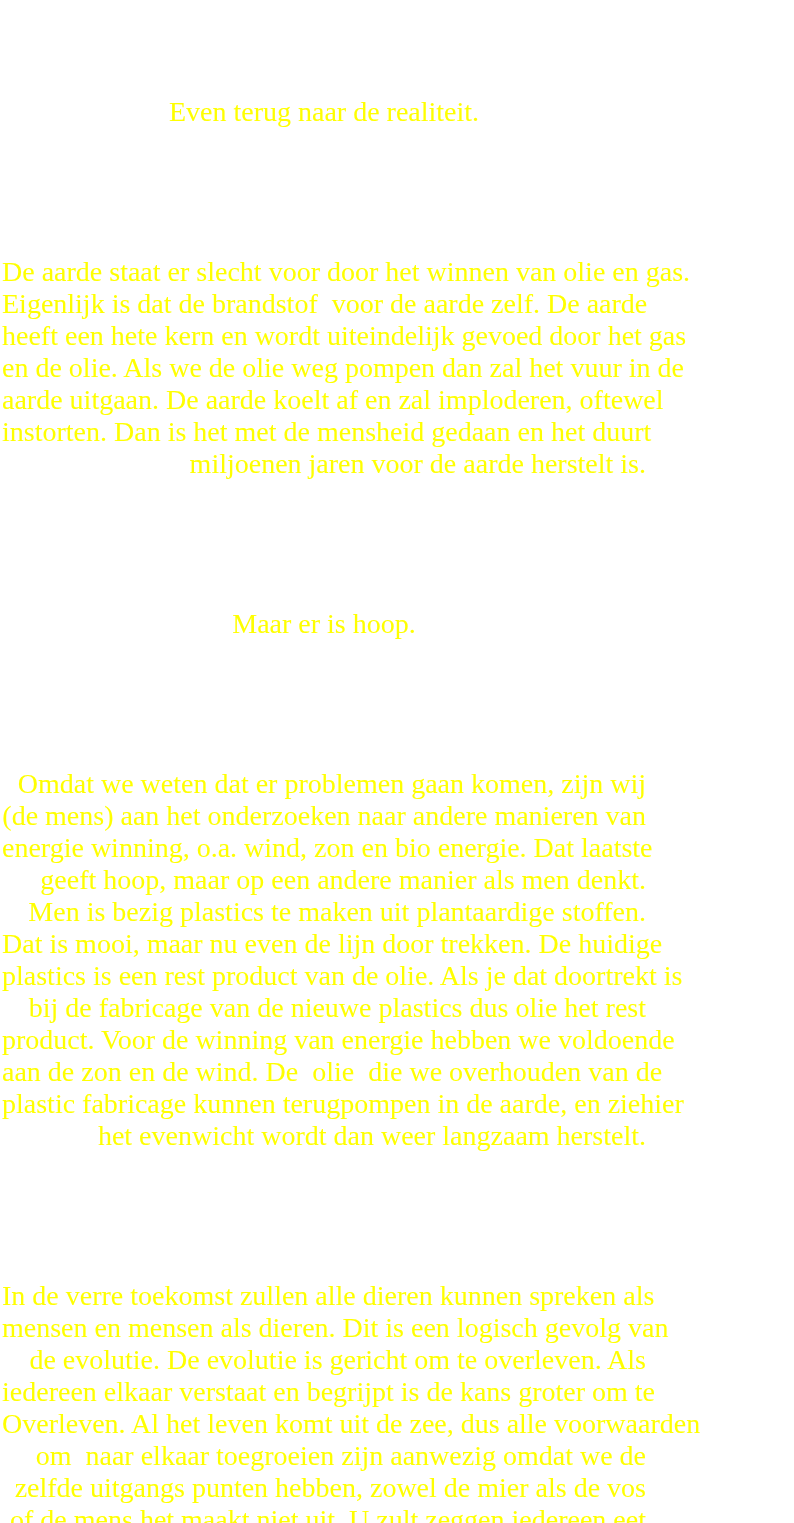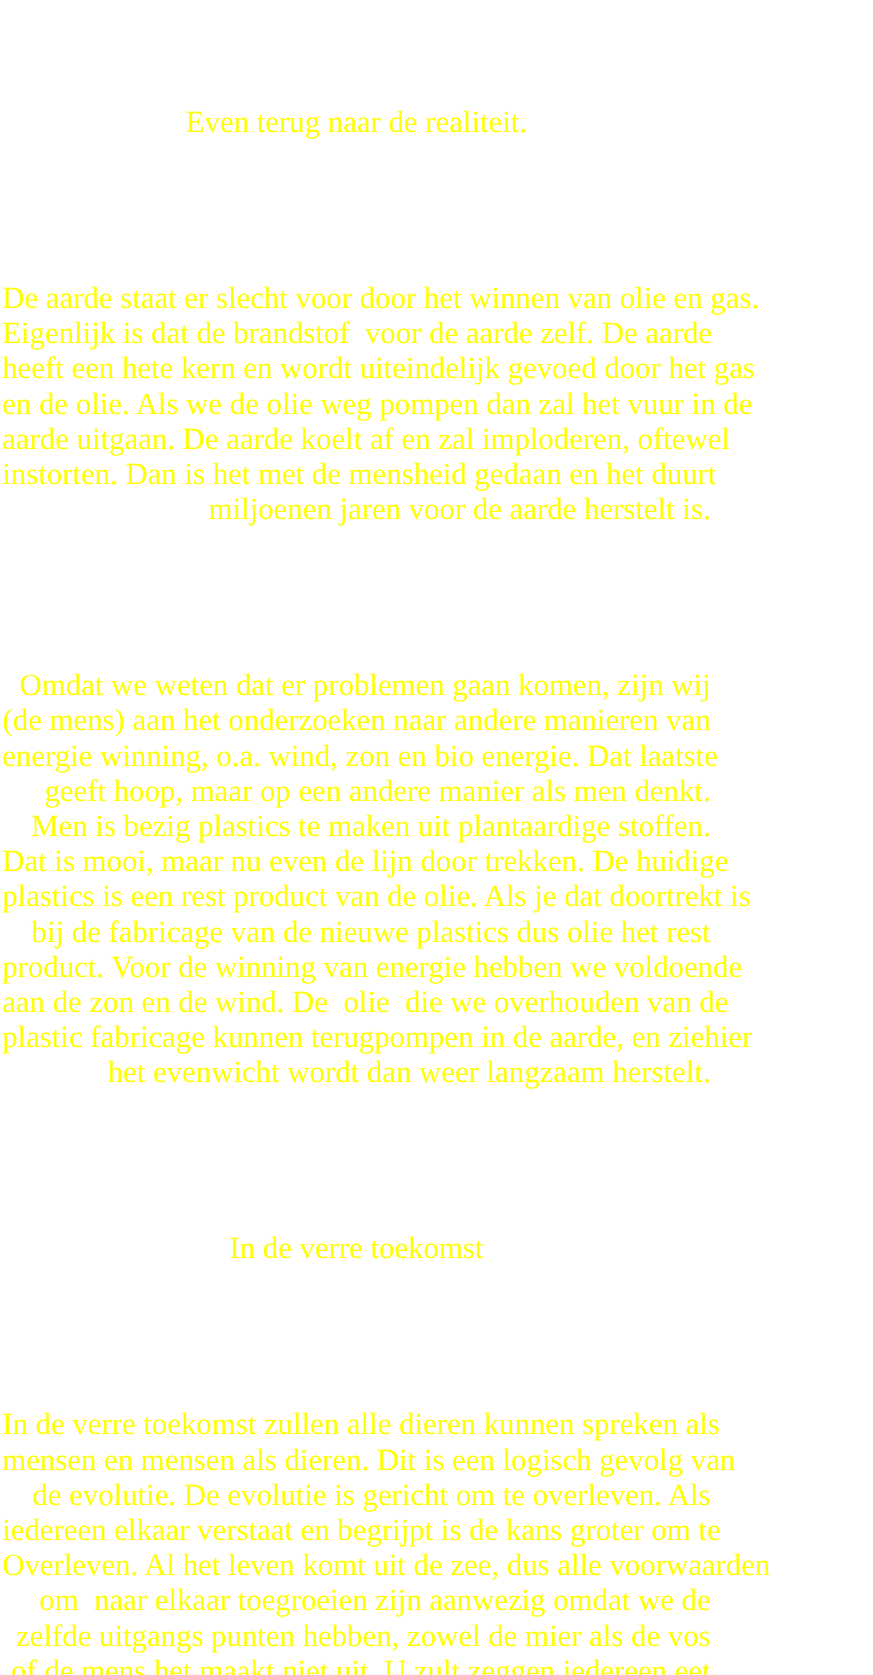--- a/index.html
+++ b/index.html
@@ -49,35 +49,35 @@
   <div class="heading first">Even terug naar de realiteit.</div>
 
   <div class="paragraph">De aarde staat er slecht voor door het winnen van olie en gas.
 Eigenlijk is dat de brandstof  voor de aarde zelf. De aarde
 heeft een hete kern en wordt uiteindelijk gevoed door het gas
 en de olie. Als we de olie weg pompen dan zal het vuur in de
 aarde uitgaan. De aarde koelt af en zal imploderen, oftewel
 instorten. Dan is het met de mensheid gedaan en het duurt
 miljoenen jaren voor de aarde herstelt is.</div>
 
+  <div class="heading mid">Maar er is hoop.</div>
 
   <div class="paragraph">Omdat we weten dat er problemen gaan komen, zijn wij
 (de mens) aan het onderzoeken naar andere manieren van
 energie winning, o.a. wind, zon en bio energie. Dat laatste
 geeft hoop, maar op een andere manier als men denkt.
 Men is bezig plastics te maken uit plantaardige stoffen.
 Dat is mooi, maar nu even de lijn door trekken. De huidige
 plastics is een rest product van de olie. Als je dat doortrekt is
 bij de fabricage van de nieuwe plastics dus olie het rest
 product. Voor de winning van energie hebben we voldoende
 aan de zon en de wind. De  olie  die we overhouden van de
 plastic fabricage kunnen terugpompen in de aarde, en ziehier
 het evenwicht wordt dan weer langzaam herstelt.</div>
 
-  <div class="heading mid">In de verre toekomst</div>
 
   <div class="paragraph">In de verre toekomst zullen alle dieren kunnen spreken als
 mensen en mensen als dieren. Dit is een logisch gevolg van
 de evolutie. De evolutie is gericht om te overleven. Als
 iedereen elkaar verstaat en begrijpt is de kans groter om te
 Overleven. Al het leven komt uit de zee, dus alle voorwaarden
 om  naar elkaar toegroeien zijn aanwezig omdat we de
 zelfde uitgangs punten hebben, zowel de mier als de vos
 of de mens het maakt niet uit. U zult zeggen iedereen eet
 elkaar op maar dat is tegen die tijd niet meer nodig, omdat

